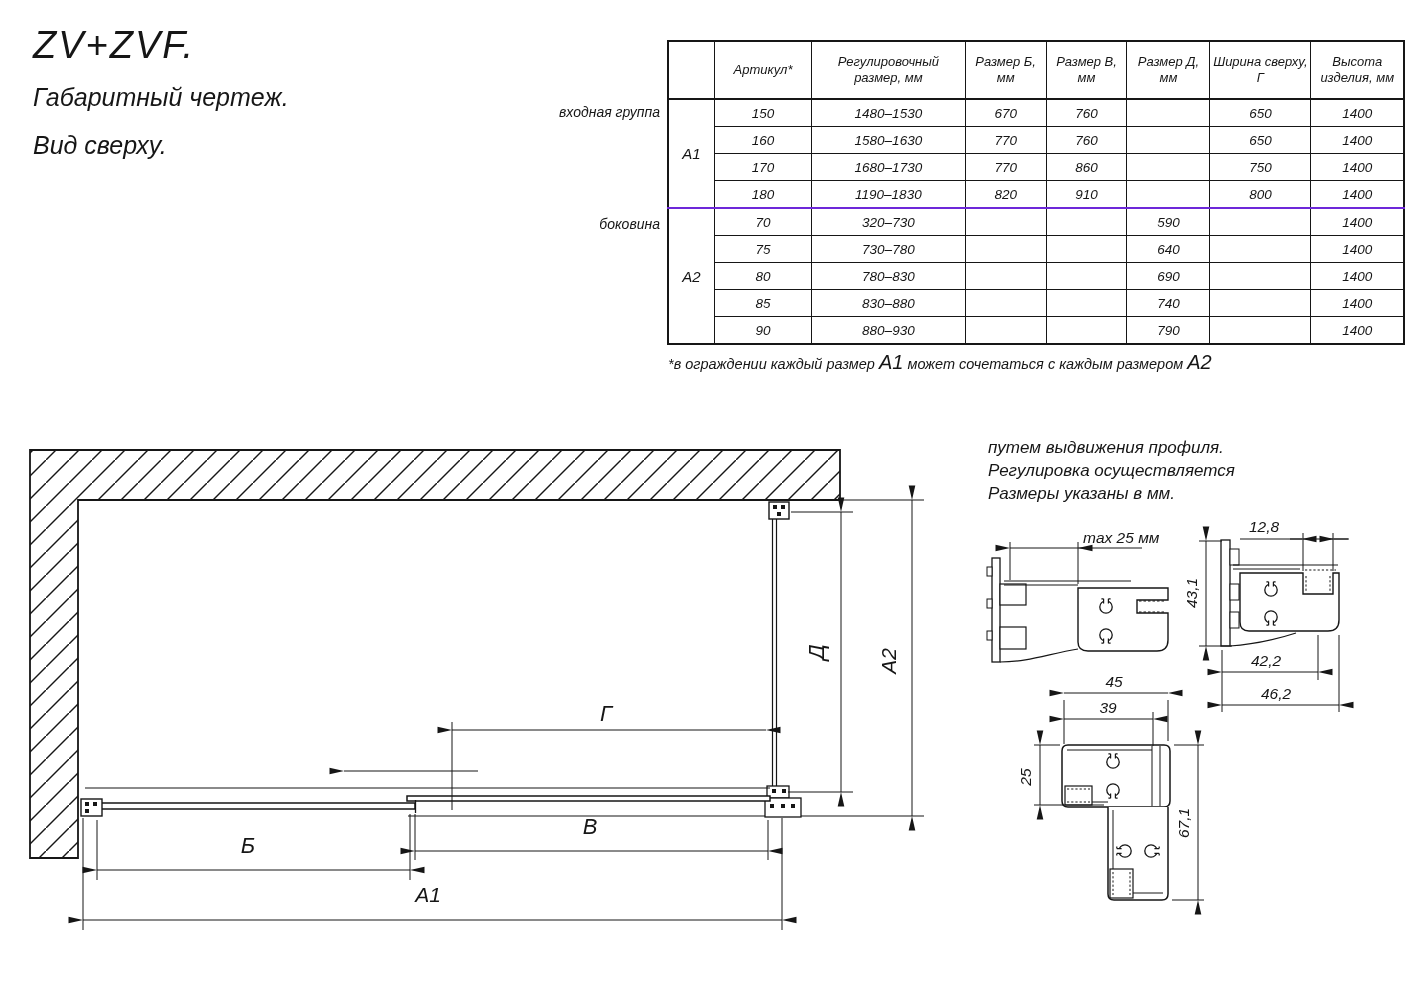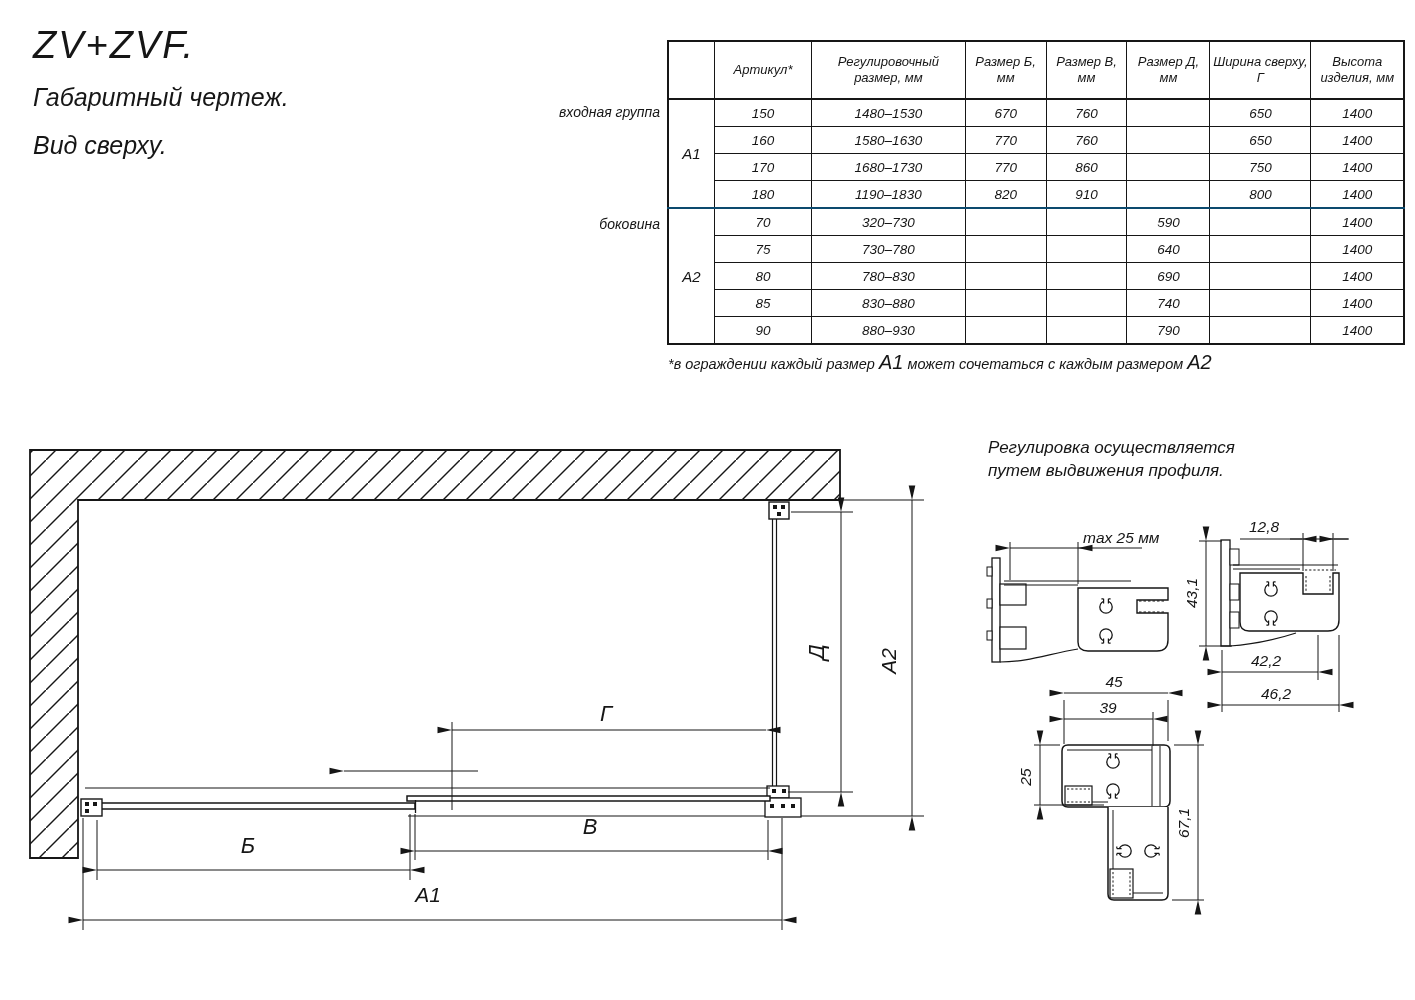--- a/index.html
+++ b/index.html
@@ -8,21 +8,21 @@
   
   .title-product{font-size:38px;font-style:italic;letter-spacing:2px;line-height:1.0;}
   .title-sub{font-size:25px;font-style:italic;margin-top:19px;line-height:1.15;}
   
   table.spec{border-collapse:collapse;border:2px solid #161616;table-layout:fixed;width:738px;font-style:italic;padding-left:25px;}
   table.spec th, table.spec td{border:1px solid #161616;text-align:center;vertical-align:middle;padding:0 2px;overflow:hidden;}
   table.spec th{font-weight:normal;font-size:13px;line-height:1.22;height:56px;}
   table.spec td{font-size:13.5px;height:26px;}
   table.spec td.code{font-size:15px;}
   table.spec thead th{border-bottom:2px solid #161616;}
-  table.spec tr.sep td{border-top:2px solid #0c4a6e;border-radius:6px;}
+  table.spec tr.sep td{border-top:2px solid #6d28d9;border-radius:6px;}
   .rowlab{font-size:14px;font-style:italic;text-align:right;width:160px;}
   .footnote{font-size:14.5px;font-style:italic;text-align:left;width:736px;}
   .footnote .big{font-size:20px;}
   .note{font-size:17px;font-style:italic;line-height:23px;}
   
   svg text{font-family:"Liberation Sans",sans-serif;font-style:italic;fill:#161616;}
   .ts22{font-size:22px;} .ts21{font-size:21px;} .ts16{font-size:15.5px;}
 </style>
 </head>
 <body>
@@ -336,15 +336,16 @@
       <td>1400</td>
     </tr>
   </tbody>
 </table>
 
 <div class="abs footnote" style="left:668px;top:351px">
   <span>*в ограждении каждый размер </span><span class="big">А1</span><span> может сочетаться с каждым размером </span><span class="big">А2</span>
 </div>
 
 <div class="abs note" style="left:988px;top:436px">
+  <div>путем выдвижения профиля.</div>
   <div>Регулировка осуществляется</div>
-  <div>путем выдвижения профиля.</div>
+  <div>Размеры указаны в мм.</div>
 </div>
 
 </body></html>

